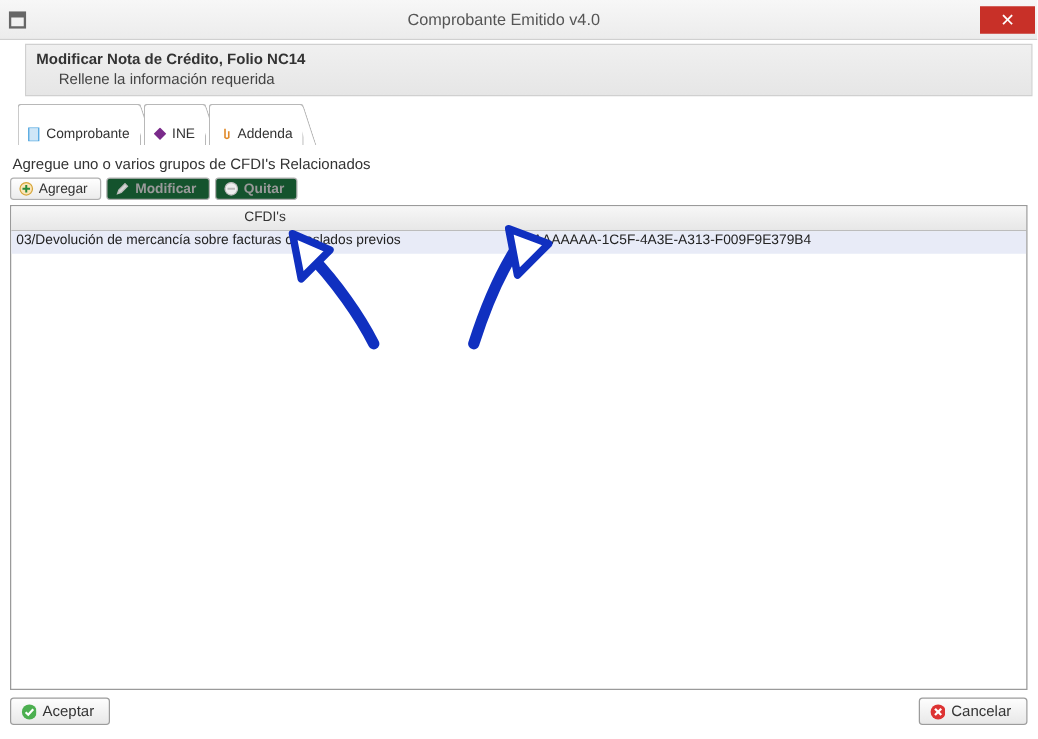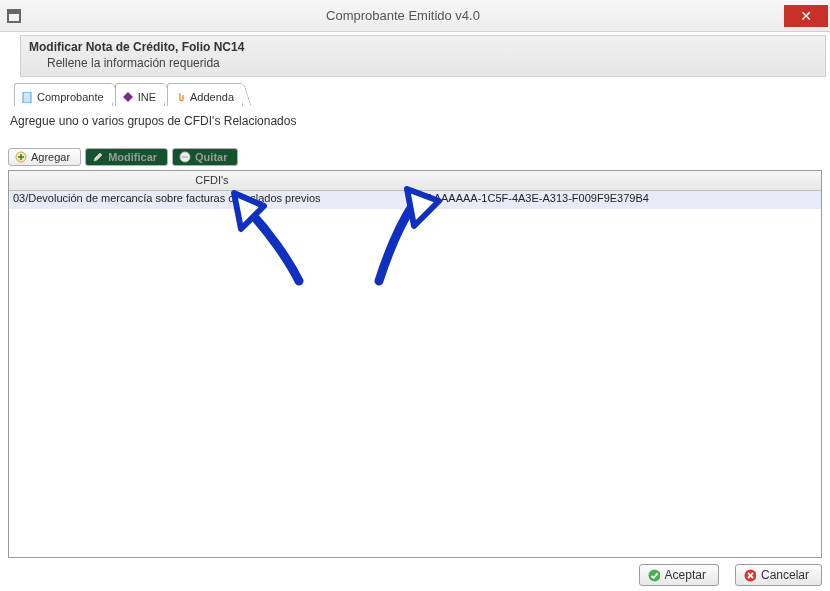--- a/index.html
+++ b/index.html
@@ -65,21 +65,21 @@
   .tabs {
     display: flex;
     align-items: flex-end;
     gap: 0;
     margin-left: 6px;
   }
   .tab {
     border: 1px solid #b8b8b8;
     border-bottom: none;
     background: #fff;
-    padding: 7px 8px 3px 6px;
+    padding: 17px 8px 3px 6px;
     font-size: 11px;
     display: flex;
     align-items: center;
     gap: 4px;
     cursor: pointer;
     border-top-left-radius: 3px;
     border-top-right-radius: 3px;
     position: relative;
     margin-right: 2px;
     color:#333;
@@ -98,21 +98,21 @@
     border-top-right-radius:3px;
   }
   .tab.active .slash{border-right-color:#d6a63a;}
   .instruction {
     margin: 8px 2px 4px 2px;
     color: #333;
   }
   .toolbar {
     display: flex;
     gap: 4px;
-    margin: 20px 0 4px 0;
+    margin: 4px 0 4px 0;
   }
   .tbtn {
     border: 1px solid #b0b0b0;
     background: linear-gradient(#fefefe,#ececec);
     padding: 2px 10px 2px 6px;
     border-radius: 3px;
     display: flex;
     align-items: center;
     gap: 4px;
     cursor: pointer;
@@ -159,21 +159,21 @@
     white-space:nowrap;
     overflow:hidden;
   }
   .annotations {
     position:absolute;
     left:0; top:0;
     pointer-events:none;
   }
   .footer {
     display:flex;
-    justify-content:flex-end;
+    justify-content:space-between;
     gap:16px;
     margin-top:6px;
   }
   .fbtn {
     border:1px solid #9c9c9c;
     background:linear-gradient(#fdfdfd,#e8e8e8);
     border-radius:3px;
     padding:3px 12px 3px 8px;
     display:flex;
     align-items:center;

